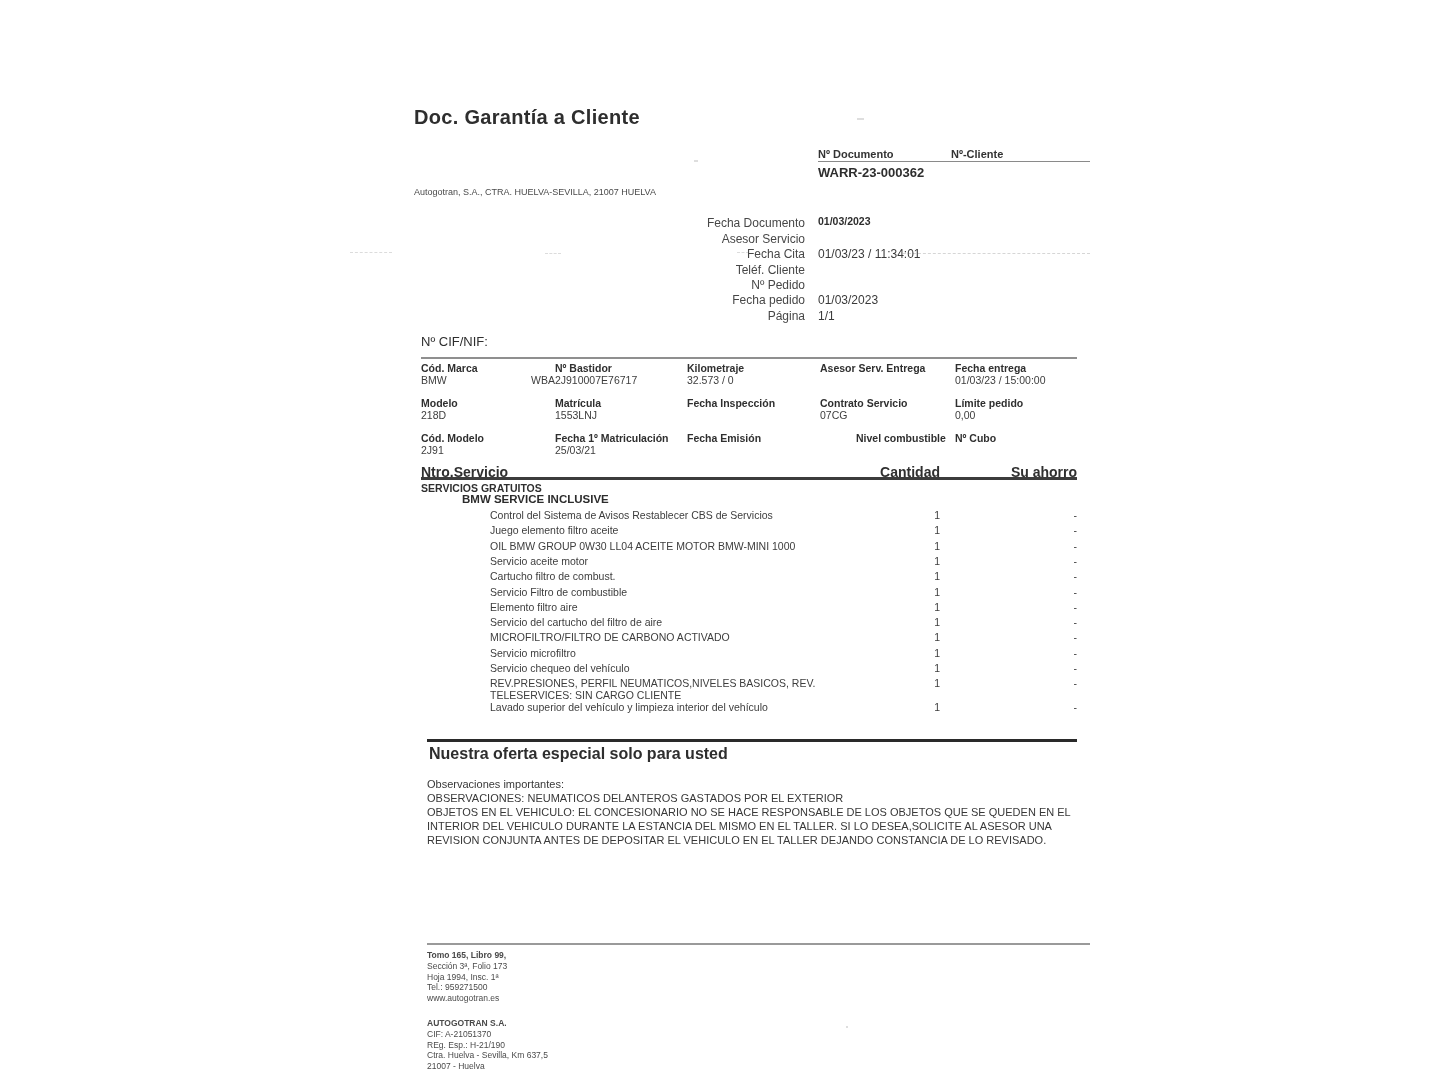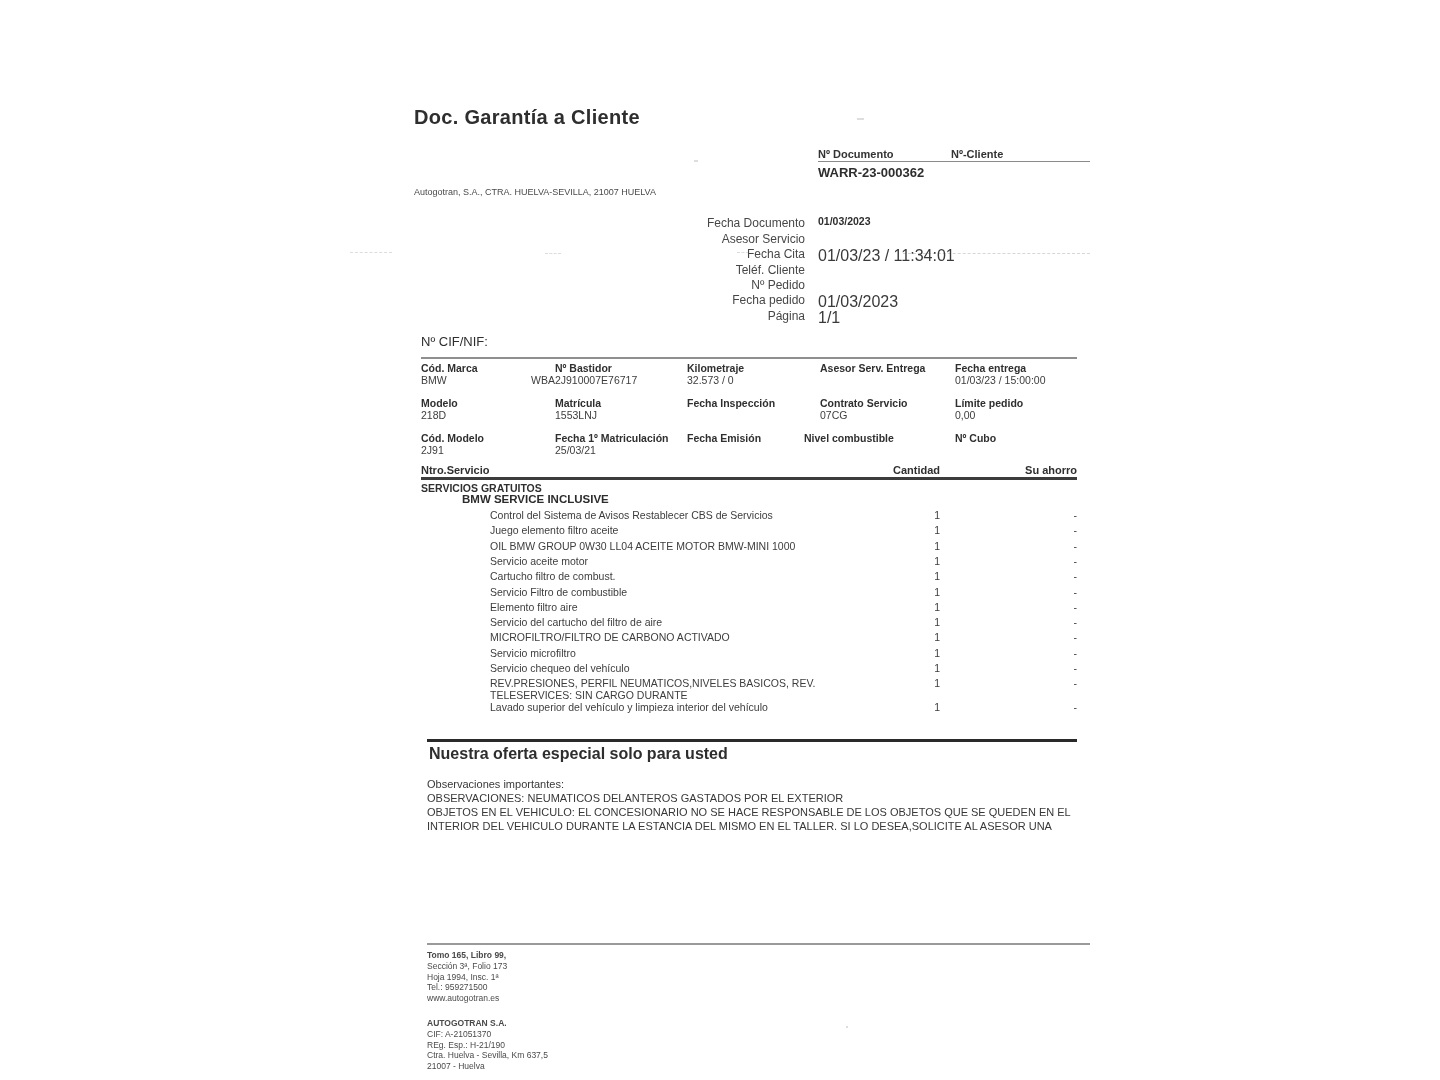--- a/index.html
+++ b/index.html
@@ -11,24 +11,24 @@
     color:#3a3a3a;
     overflow:hidden;
     padding-left:27px;
   }
   .abs{position:absolute;white-space:nowrap;}
   .b{font-weight:bold;}
   .title{font-size:20px;font-weight:bold;color:#2e2e2e;letter-spacing:.3px;}
   .small{font-size:9px;color:#4a4a4a;}
   .hline{position:absolute;background:#7d7d7d;}
   .meta-label{position:absolute;width:150px;text-align:right;font-size:12px;color:#474747;}
-  .meta-value{position:absolute;font-size:16px;color:#3a3a3a;}
+  .meta-value{position:absolute;font-size:12px;color:#3a3a3a;}
   .vt-label{font-size:10.5px;font-weight:bold;color:#2f2f2f;}
   .vt-value{font-size:10.5px;color:#3d3d3d;}
-  .svc-head{font-size:11px;font-weight:bold;color:#2f2f2f;}
+  .svc-head{font-size:14px;font-weight:bold;color:#2f2f2f;}
   .svc-name{position:absolute;left:490px;width:460px;font-size:10.5px;color:#3d3d3d;white-space:nowrap;}
   .svc-qty{position:absolute;left:880px;width:60px;text-align:right;font-size:10.5px;color:#3d3d3d;}
   .svc-sav{position:absolute;left:1020px;width:57px;text-align:right;font-size:10.5px;color:#3d3d3d;}
   .obs{font-size:11px;color:#383838;}
   .foot{font-size:8.5px;line-height:10.8px;color:#4a4a4a;}
   .artifact{position:absolute;border-top:1px dashed #dcdcdc;}
   .speck{position:absolute;background:#dedede;}
 </style>
 </head>
 <body>
@@ -89,21 +89,21 @@
   <div class="abs vt-label" style="left:955px;top:397px;">Límite pedido</div>
   <div class="abs vt-value" style="left:421px;top:409px;">218D</div>
   <div class="abs vt-value" style="left:555px;top:409px;">1553LNJ</div>
   <div class="abs vt-value" style="left:687px;top:409px;"></div>
   <div class="abs vt-value" style="left:820px;top:409px;">07CG</div>
   <div class="abs vt-value" style="left:955px;top:409px;">0,00</div>
 
   <div class="abs vt-label" style="left:421px;top:432px;">Cód. Modelo</div>
   <div class="abs vt-label" style="left:555px;top:432px;">Fecha 1º Matriculación</div>
   <div class="abs vt-label" style="left:687px;top:432px;">Fecha Emisión</div>
-  <div class="abs vt-label" style="left:804px;top:432px;">Nivel combustible</div>
+  <div class="abs vt-label" style="left:856px;top:432px;">Nivel combustible</div>
   <div class="abs vt-label" style="left:955px;top:432px;">Nº Cubo</div>
   <div class="abs vt-value" style="left:421px;top:444px;">2J91</div>
   <div class="abs vt-value" style="left:555px;top:444px;">25/03/21</div>
   <div class="abs vt-value" style="left:687px;top:444px;"></div>
   <div class="abs vt-value" style="left:820px;top:444px;"></div>
   <div class="abs vt-value" style="left:955px;top:444px;"></div>
 
   <div class="abs svc-head" style="left:421px;top:464px;">Ntro.Servicio</div>
   <div class="abs svc-head" style="left:840px;top:464px;width:100px;text-align:right;">Cantidad</div>
   <div class="abs svc-head" style="left:977px;top:464px;width:100px;text-align:right;">Su ahorro</div>
@@ -150,35 +150,36 @@
 
   <div class="svc-name" style="top:647px;">Servicio microfiltro</div>
   <div class="svc-qty" style="top:647px;">1</div>
   <div class="svc-sav" style="top:647px;">-</div>
 
   <div class="svc-name" style="top:662px;">Servicio chequeo del vehículo</div>
   <div class="svc-qty" style="top:662px;">1</div>
   <div class="svc-sav" style="top:662px;">-</div>
 
   <div class="svc-name" style="top:677px;">REV.PRESIONES, PERFIL NEUMATICOS,NIVELES BASICOS, REV.</div>
-  <div class="svc-name" style="top:689px;">TELESERVICES: SIN CARGO DURANTE</div>
+  <div class="svc-name" style="top:689px;">TELESERVICES: SIN CARGO CLIENTE</div>
   <div class="svc-qty" style="top:677px;">1</div>
   <div class="svc-sav" style="top:677px;">-</div>
 
   <div class="svc-name" style="top:701px;">Lavado superior del vehículo y limpieza interior del vehículo</div>
   <div class="svc-qty" style="top:701px;">1</div>
   <div class="svc-sav" style="top:701px;">-</div>
 
   <div class="hline" style="left:427px;top:739px;width:650px;height:3px;background:#2a2a2a;"></div>
   <div class="abs b" style="left:429px;top:745px;font-size:16px;color:#2e2e2e;">Nuestra oferta especial solo para usted</div>
 
   <div class="abs obs" style="left:427px;top:778px;text-align:right;">Observaciones importantes:</div>
   <div class="abs obs" style="left:427px;top:792px;">OBSERVACIONES: NEUMATICOS DELANTEROS GASTADOS POR EL EXTERIOR</div>
   <div class="abs obs" style="left:427px;top:820px;">INTERIOR DEL VEHICULO DURANTE LA ESTANCIA DEL MISMO EN EL TALLER. SI LO DESEA,SOLICITE AL ASESOR UNA</div>
   <div class="abs obs" style="left:427px;top:806px;">OBJETOS EN EL VEHICULO: EL CONCESIONARIO NO SE HACE RESPONSABLE DE LOS OBJETOS QUE SE QUEDEN EN EL</div>
+  <div class="abs obs" style="left:427px;top:834px;">REVISION CONJUNTA ANTES DE DEPOSITAR EL VEHICULO EN EL TALLER DEJANDO CONSTANCIA DE LO REVISADO.</div>
 
   <div class="hline" style="left:427px;top:943px;width:663px;height:2px;background:#9a9a9a;"></div>
 
   <div class="abs foot" style="left:427px;top:950px;">
     <div class="b">Tomo 165, Libro 99,</div>
     <div>Sección 3ª, Folio 173</div>
     <div>Hoja 1994, Insc. 1ª</div>
     <div>Tel.: 959271500</div>
     <div>www.autogotran.es</div>
   </div>

